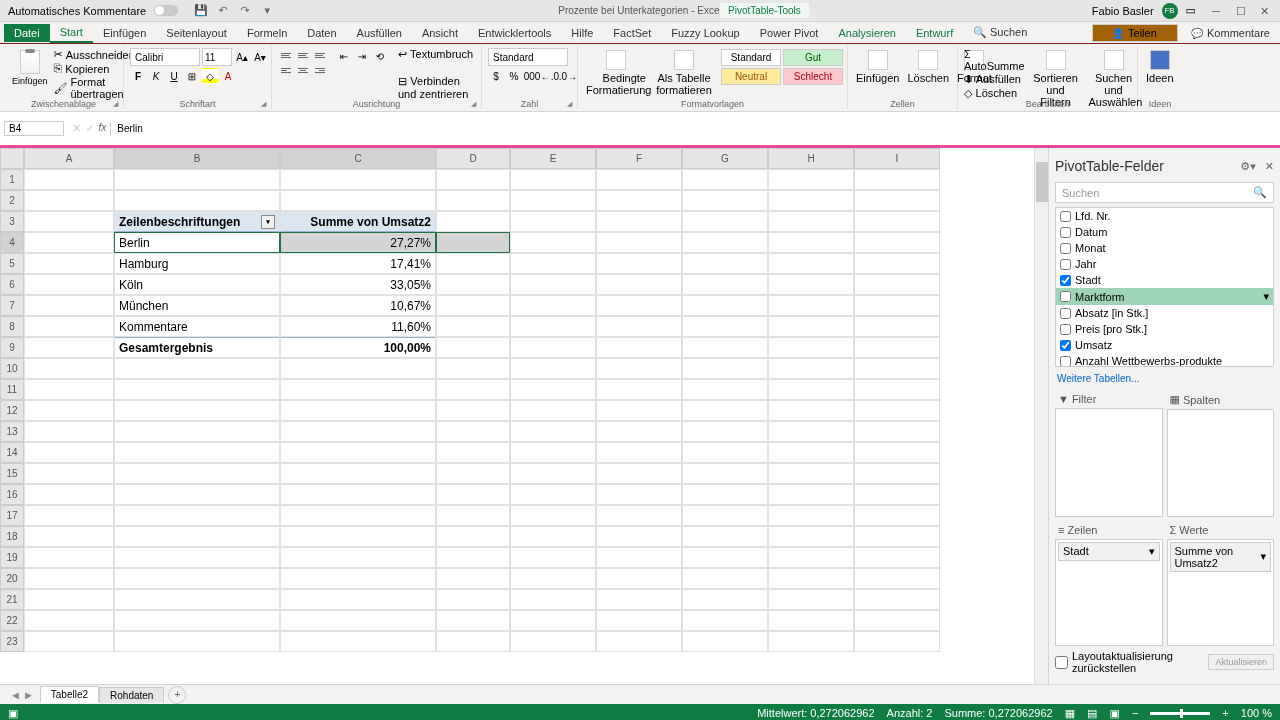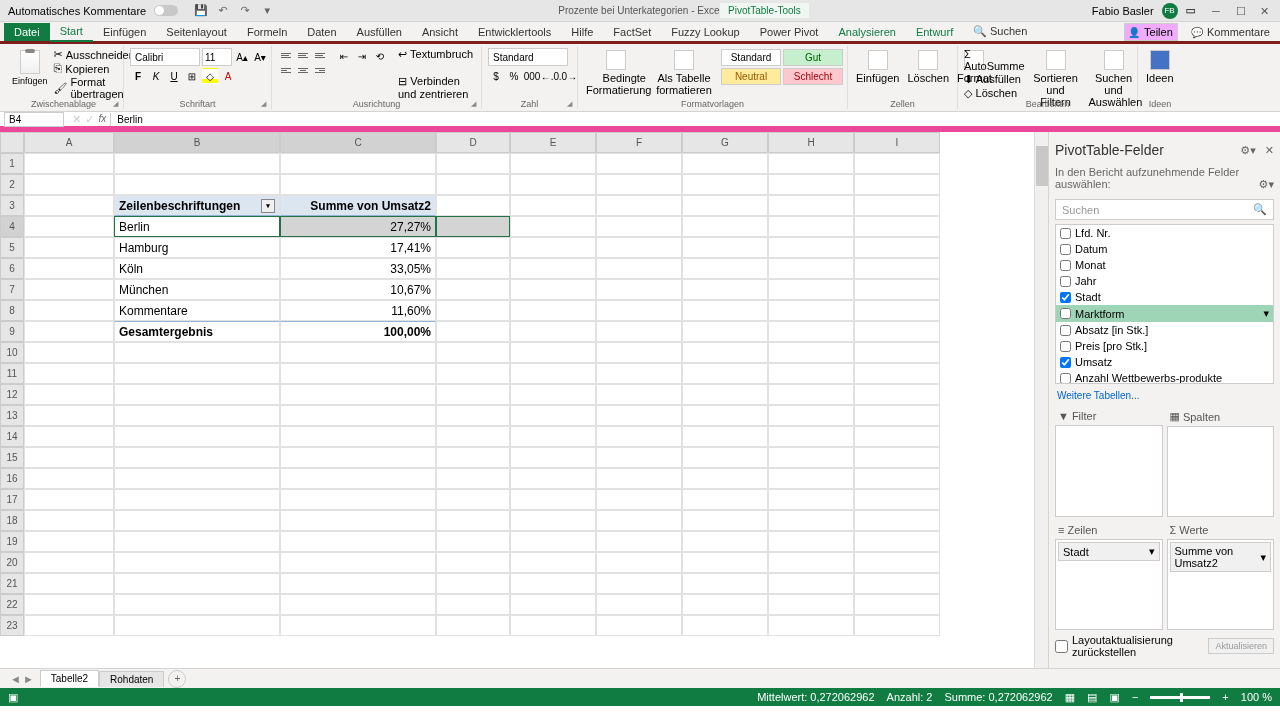--- a/index.html
+++ b/index.html
@@ -9,27 +9,27 @@
 .toggle{width:24px;height:11px;background:#c8c8c8;border-radius:6px;position:relative;margin:0 4px}
 .toggle::after{content:'';width:9px;height:9px;background:#fff;border-radius:50%;position:absolute;left:1px;top:1px}
 .qat{display:flex;gap:8px;margin-left:12px}
 .qat-icon{width:14px;height:14px;display:flex;align-items:center;justify-content:center;color:#666}
 .title-center{position:absolute;left:50%;transform:translateX(-50%);font-size:10px;color:#555}
 .pivot-tools{position:absolute;left:720px;font-size:10px;color:#107c41;background:#f0f7f2;padding:2px 8px}
 .title-right{margin-left:auto;display:flex;align-items:center;gap:8px;font-size:10px}
 .user-badge{width:16px;height:16px;background:#107c41;border-radius:50%;color:#fff;display:flex;align-items:center;justify-content:center;font-size:8px}
 .win-btns{display:flex;gap:12px;margin-left:8px}
 .win-btn{width:12px;height:12px;color:#555}
-.tabs{height:22px;background:#f3f2f1;display:flex;align-items:center;padding:0 4px;border-bottom:3px solid #7f1d1d}
+.tabs{height:22px;background:#f3f2f1;display:flex;align-items:center;padding:0 4px;border-bottom:1px solid #7f1d1d}
 .tab{padding:3px 10px;font-size:11px;color:#333;cursor:pointer}
 .tab.file{background:#107c41;color:#fff}
 .tab.active{border-bottom:2px solid #107c41;color:#107c41}
 .tab.context{color:#107c41}
 .tabs-right{margin-left:auto;display:flex;gap:8px;align-items:center}
-.share-btn{background:#f0abfc;border:1px solid #ccc;padding:2px 4px;font-size:10px}
+.share-btn{background:#a16207;border:1px solid #ccc;padding:2px 20px;font-size:10px}
 .comments-btn{color:#333;font-size:10px;padding:2px 6px}
 .ribbon{height:68px;background:#f3f2f1;display:flex;border-bottom:1px solid #d4d4d4;padding:2px 4px}
 .rgroup{display:flex;flex-direction:column;justify-content:space-between;border-right:1px solid #e1dfdd;padding:2px 6px;position:relative}
 .rgroup-label{font-size:9px;color:#666;text-align:center;position:absolute;bottom:0;left:0;right:0}
 .rgroup-content{display:flex;gap:4px;height:52px;align-items:flex-start}
 .paste-btn{display:flex;flex-direction:column;align-items:center;gap:2px;padding:2px}
 .paste-icon{width:20px;height:24px;background:linear-gradient(#fff,#f0f0f0);border:1px solid #ccc;position:relative}
 .paste-icon::before{content:'';position:absolute;top:-2px;left:4px;width:10px;height:4px;background:#888;border-radius:2px}
 .clip-list{display:flex;flex-direction:column;gap:1px;font-size:9px}
 .clip-item{display:flex;align-items:center;gap:3px}
@@ -46,21 +46,21 @@
 .num-sel{border:1px solid #ccc;background:#fff;padding:2px 4px;font-size:10px;width:80px;height:18px}
 .style-cell{border:1px solid #ccc;padding:2px 6px;font-size:10px;width:60px;text-align:center;margin:1px}
 .style-standard{background:#fff}
 .style-gut{background:#c6efce;color:#006100}
 .style-neutral{background:#ffeb9c;color:#9c5700}
 .style-schlecht{background:#ffc7ce;color:#9c0006}
 .big-btn{display:flex;flex-direction:column;align-items:center;gap:2px;padding:2px;font-size:9px}
 .big-btn-icon{width:20px;height:20px;border:1px solid #ccc;background:#fff}
 .cell-btns{display:flex;gap:4px}
 .edit-list{display:flex;flex-direction:column;gap:1px;font-size:9px}
-.formula-bar{height:20px;display:flex;align-items:center;border-bottom:6px solid #ec4899;background:#fff}
+.formula-bar{height:36px;display:flex;align-items:center;border-bottom:3px solid #ec4899;background:#fff}
 .name-box{width:60px;border:1px solid #ccc;padding:1px 4px;font-size:10px;margin:0 4px}
 .fx-btns{display:flex;gap:4px;padding:0 4px;border-right:1px solid #ccc}
 .fx-label{font-style:italic;color:#666;font-size:10px}
 .formula-input{flex:1;padding:1px 6px;font-size:10px;border:none}
 .main{display:flex;height:536px}
 .sheet-area{flex:1;position:relative;overflow:hidden}
 .grid{display:grid;grid-template-columns:24px 90px 166px 156px 74px repeat(5,86px);grid-auto-rows:21px}
 .col-hdr,.row-hdr{background:#e6e6e6;border:0.5px solid #ccc;display:flex;align-items:center;justify-content:center;font-size:10px;color:#555}
 .col-hdr.sel{background:#d2d2d2}
 .row-hdr.sel{background:#d2d2d2}
@@ -591,24 +591,20 @@
       </div>
   </div>
   <div class="pane">
     <div class="pane-hdr">
       <span class="pane-title">PivotTable-Felder</span>
       <div>
         <span style="color:#666">⚙▾</span>
         <span style="margin-left:6px;color:#666">✕</span>
       </div>
     </div>
-    <div class="pane-sub">
-      <span>In den Bericht aufzunehmende Felder auswählen:</span>
-      <span style="float:right">⚙▾</span>
-    </div>
     <div class="search-box">
       <span style="color:#999;flex:1">Suchen</span>
       <span>🔍</span>
     </div>
     <div class="field-list" id="field-list">
         <div class="field-item">
           <input type="checkbox" style="">
           <span>Lfd. Nr.</span>
         </div>
         <div class="field-item">

